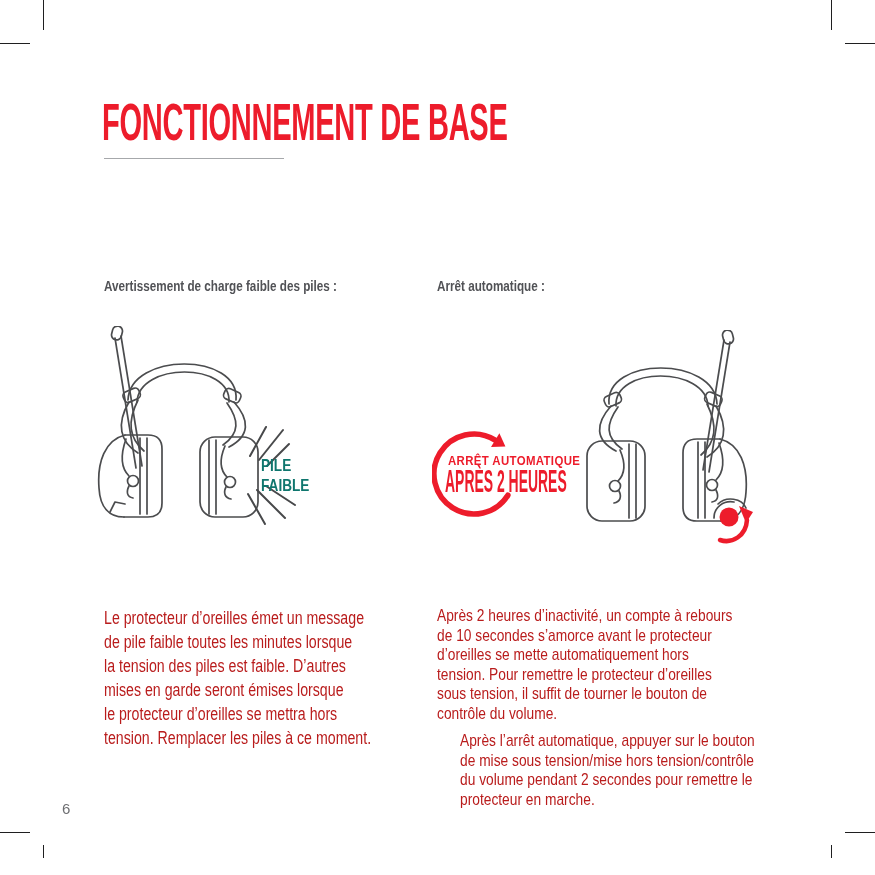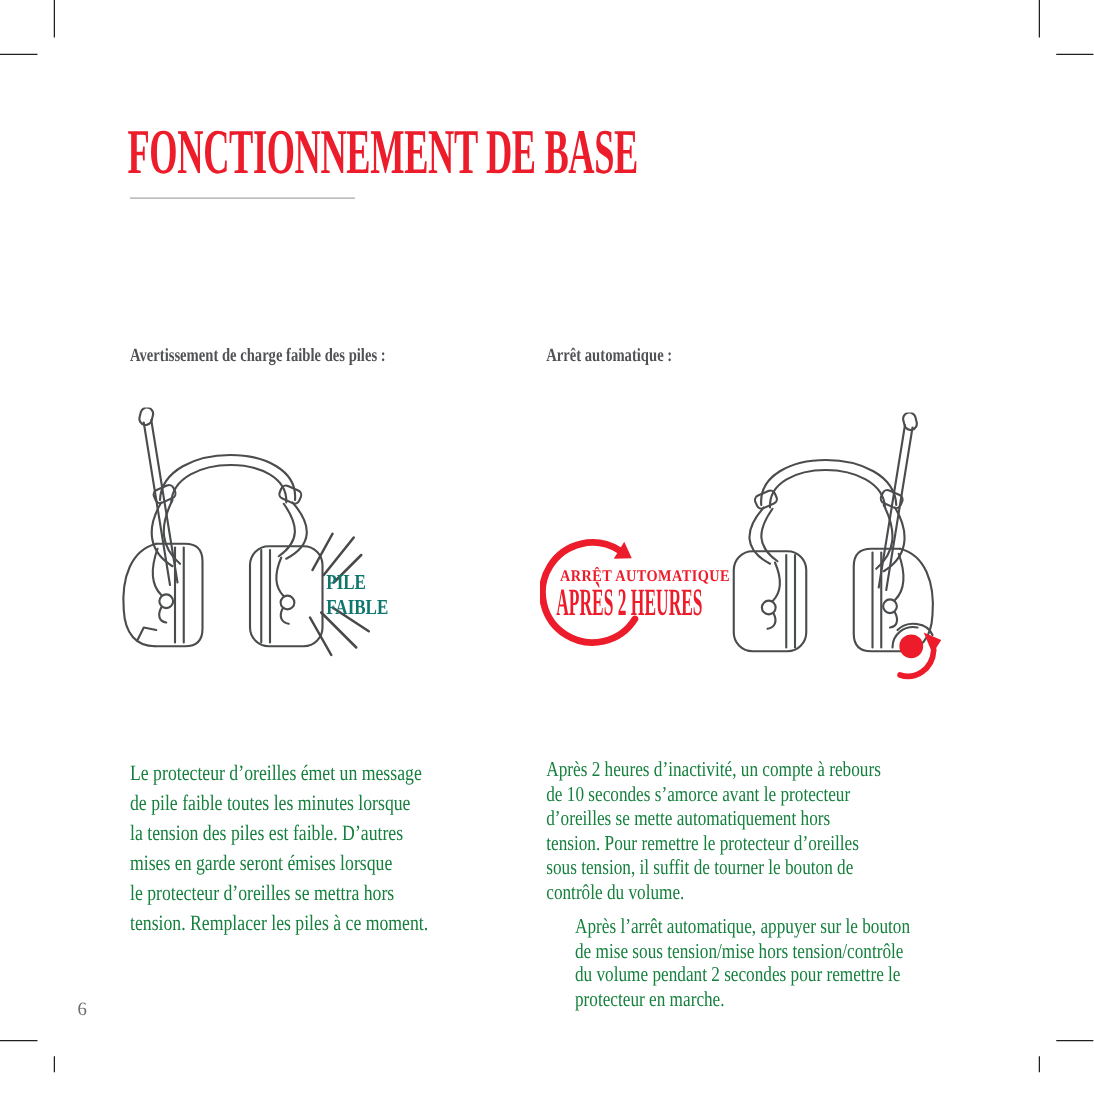--- a/index.html
+++ b/index.html
@@ -1,17 +1,17 @@
 <!DOCTYPE html>
 <html><head>
 <meta charset="utf-8">
 <style>
   html,body{margin:0;padding:0;background:#ffffff;}
   .page{position:relative;width:875px;height:858px;background:#ffffff;overflow:hidden;
-        font-family:Liberation Serif, serif;}
+        font-family:Liberation Sans, sans-serif;}
   .crop{position:absolute;background:#1f1f20;}
   .title{position:absolute;left:102px;top:97px;margin:0;font-size:51px;font-weight:bold;
          line-height:1;color:#ed1c2b;white-space:nowrap;letter-spacing:-0.5px;
          transform:scaleX(0.57);transform-origin:0 0;}
   .title-rule{position:absolute;left:104px;top:158px;width:180px;height:1px;background:#a6a8ab;}
   .heading{position:absolute;top:277px;font-size:15px;font-weight:bold;color:#515256;
            white-space:nowrap;transform:scaleX(0.78);transform-origin:0 50%;}
   .hl{left:104px;}
   .hr{left:437px;}
   .fig{position:absolute;width:215px;height:225px;}
@@ -22,21 +22,21 @@
   .callout-pile{position:absolute;left:261px;top:456px;color:#0f766e;font-weight:bold;
                 font-size:17px;line-height:20px;}
   .callout-pile .cl{white-space:nowrap;transform:scaleX(0.8);transform-origin:0 50%;}
   .badge{position:absolute;left:432px;top:420px;width:175px;height:112px;}
   .badge svg{position:absolute;left:0;top:0;display:block;}
   .badge-l1{position:absolute;left:16px;top:33px;font-size:13px;font-weight:bold;color:#ed1c2b;
             letter-spacing:0.4px;white-space:nowrap;transform:scaleX(0.88);transform-origin:0 0;}
   .badge-l2{position:absolute;left:13px;top:44px;font-size:31px;font-weight:bold;color:#ed1c2b;
             white-space:nowrap;transform:scaleX(0.45);transform-origin:0 0;}
   .knob{position:absolute;left:698px;top:492px;}
-  .par{position:absolute;color:#15803d;}
+  .par{position:absolute;color:#b91c1c;}
   .par .line{white-space:nowrap;transform:scaleX(0.81);transform-origin:0 50%;}
   .par-left{left:104px;top:606px;font-size:17.5px;line-height:24px;}
   .par-right{left:437px;top:606px;font-size:17px;line-height:19.5px;}
   .par-right2{left:460px;top:731px;font-size:17px;line-height:19.5px;}
   .pagenum{position:absolute;left:62px;top:800px;font-size:15px;color:#6d6e71;}
   .lineart{fill:none;stroke:#4b4c4e;stroke-width:1.7;stroke-linecap:round;stroke-linejoin:round;}
   .waves{fill:none;stroke:#47484a;stroke-width:2;stroke-linecap:round;}
   .redline{fill:none;stroke:#ed1c2b;stroke-linecap:round;}
 </style>
 </head>

